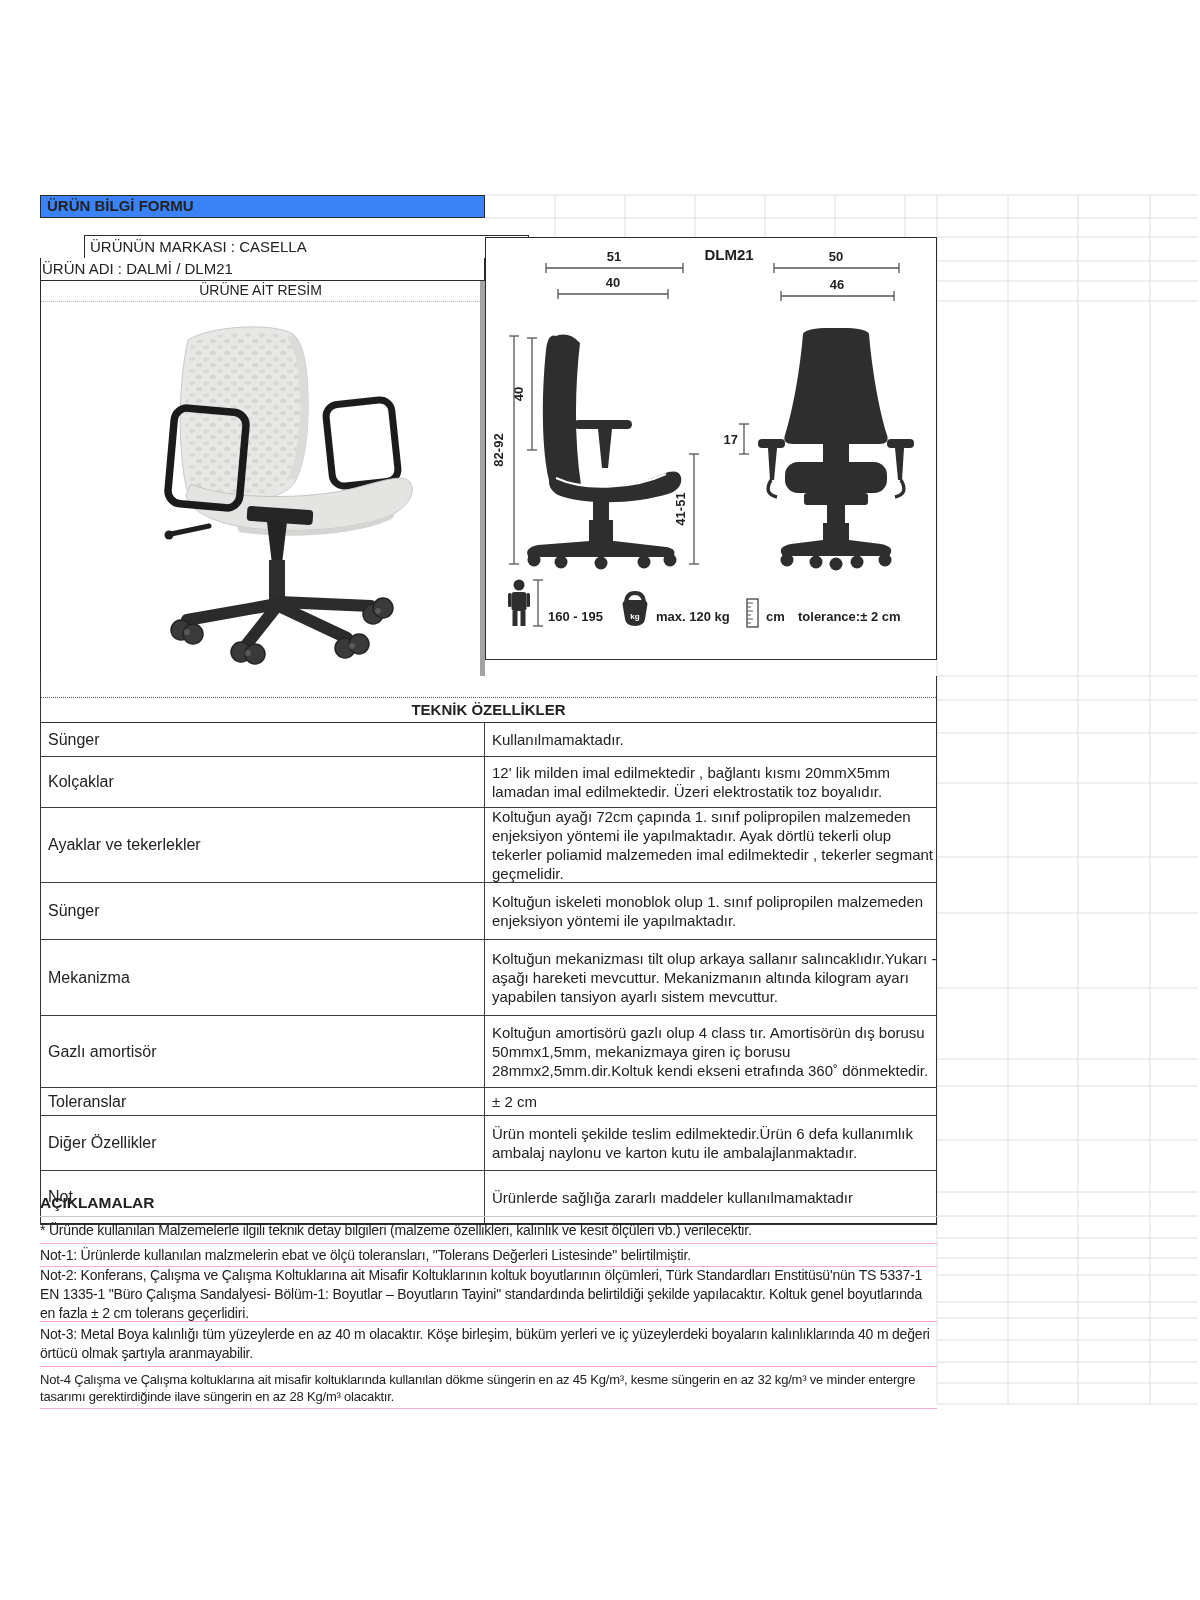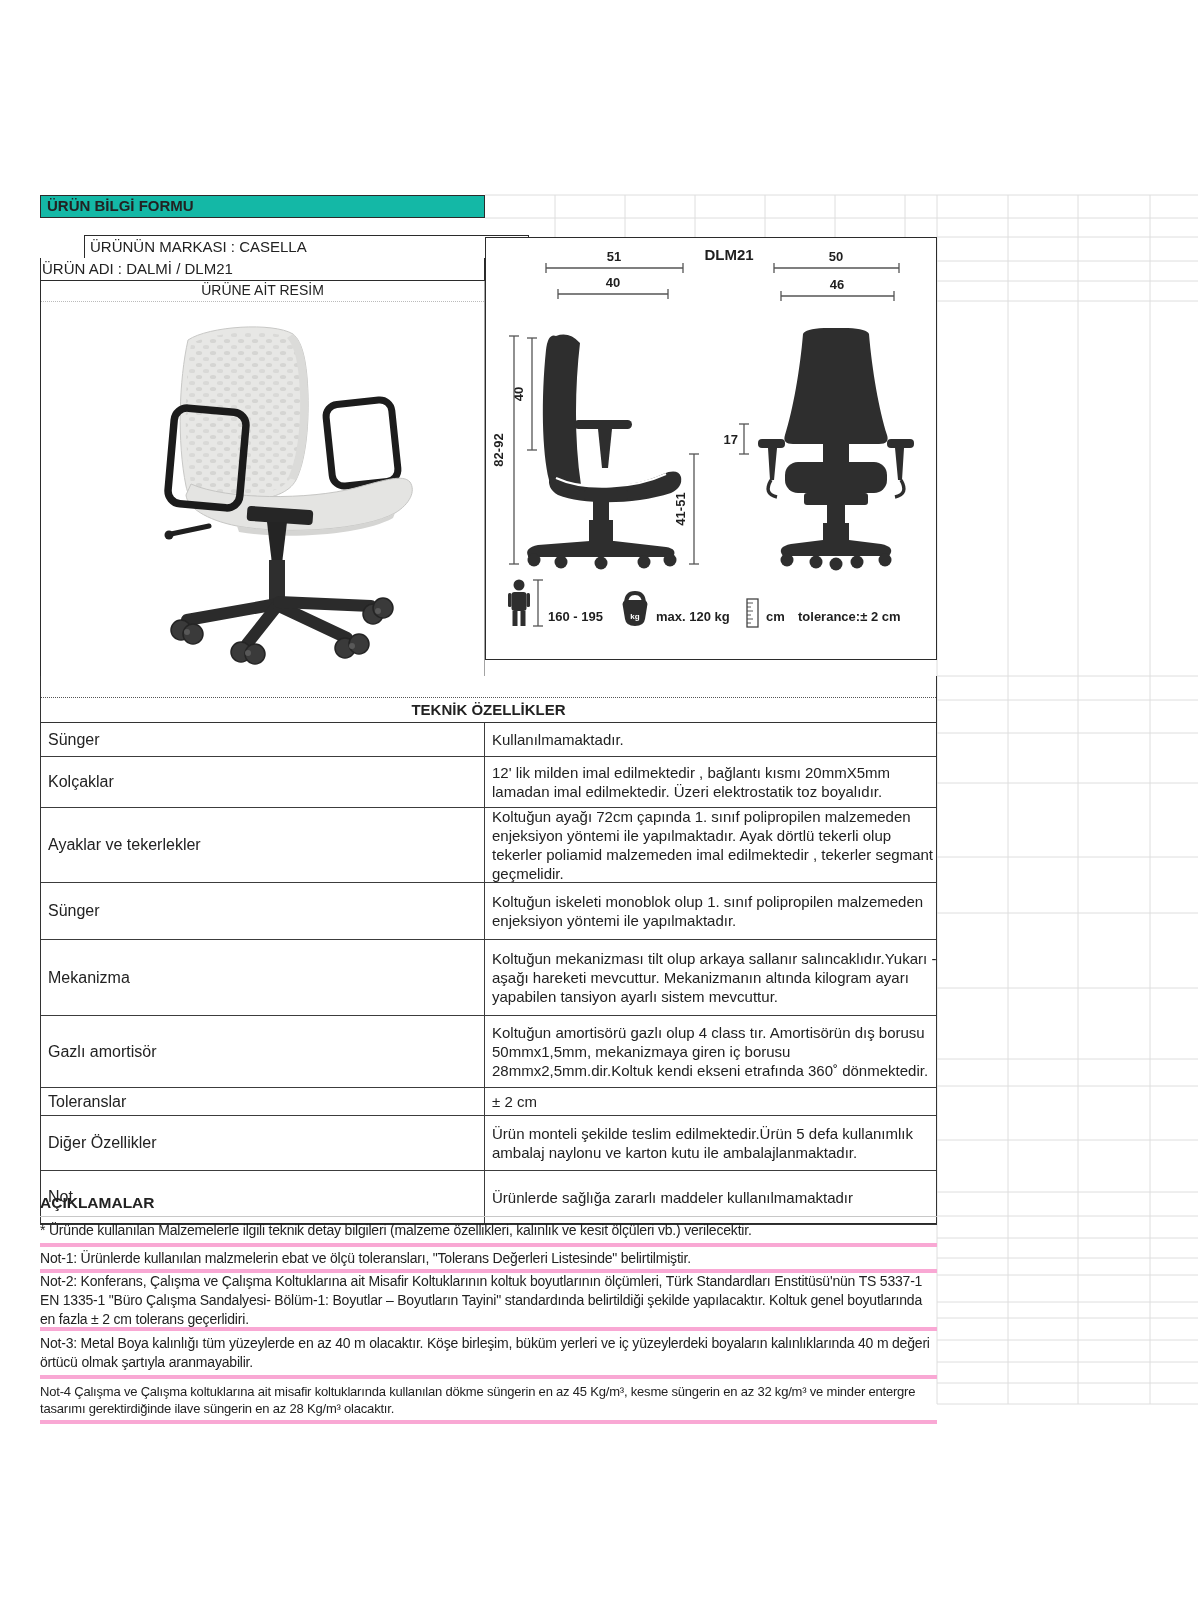--- a/index.html
+++ b/index.html
@@ -5,45 +5,45 @@
   html,body{margin:0;padding:0;background:#ffffff;}
   .sheet{
     position:relative;width:1200px;height:1600px;background:#fff;
     font-family:"Liberation Sans","DejaVu Sans",sans-serif;color:#222;overflow:hidden;
   }
   .abs{position:absolute;box-sizing:border-box;}
   
   #grid{position:absolute;left:0;top:0;pointer-events:none;}
   
   .form-title{left:40px;top:195px;width:445px;height:23px;border:1.5px solid #2b2b2b;
-    font-size:15px;font-weight:bold;line-height:20px;padding-left:6px;background:#14b8a6;}
+    font-size:15px;font-weight:bold;line-height:20px;padding-left:6px;background:#3b82f6;}
   .brand-row{left:40px;top:235px;width:445px;height:24px;border:1px solid #2b2b2b;
     font-size:15px;line-height:22px;padding-left:5px;background:#fff;margin-left:44px;}
   .name-row{left:40px;top:258px;width:445px;height:23px;border:1px solid #2b2b2b;border-top:none;
     font-size:15px;line-height:21px;padding-left:1px;background:#fff;}
   .image-cell{left:40px;top:281px;width:445px;height:395px;border-left:1px solid #2b2b2b;
-    border-right:1px solid #a3a3a3;background:#fff;}
+    border-right:5px solid #a3a3a3;background:#fff;}
   .image-cell .hdr{height:20px;text-align:center;font-size:14px;line-height:18px;border-bottom:1px dotted #bbb;}
   .diagram-box{left:485px;top:237px;width:452px;height:423px;border:1.5px solid #2b2b2b;background:#fff;}
   
   .tech{left:40px;top:676px;width:897px;background:#fff;border-left:1px solid #333;border-right:1px solid #333;border-bottom:1px solid #333;}
   .tech .thead{height:24px;border-top:1px dotted #555;border-bottom:1px solid #333;
     text-align:center;font-weight:bold;font-size:15px;line-height:23px;margin-top:21px;}
   .trow{display:flex;border-bottom:1px solid #3c3c3c;}
   .trow:last-child{border-bottom:1.5px solid #2b2b2b;}
   .tl{width:444px;border-right:1px solid #3c3c3c;display:flex;align-items:center;
     padding-left:7px;font-size:16px;flex:none;box-sizing:border-box;}
   .tv{width:452px;display:flex;align-items:center;flex:none;box-sizing:border-box;overflow:visible;}
   .tv span{display:block;width:482px;padding-left:7px;font-size:15px;line-height:19px;}
   .h33{height:33px}.h50{height:50px}.h74{height:74px}.h56{height:56px}
   .h75{height:75px}.h71{height:71px}.h27{height:27px}.h54{height:54px}.h52{height:52px}
   
   .notes{left:40px;top:1192px;width:897px;}
   .note-hdr{font-size:15.5px;font-weight:bold;height:24px;line-height:22px;border-bottom:1px solid #c8c8c8;}
-  .note{font-size:14px;letter-spacing:-0.2px;line-height:19px;border-bottom:4px solid #f9a8d4;
+  .note{font-size:14px;letter-spacing:-0.2px;line-height:19px;border-bottom:1px solid #f9a8d4;
     display:flex;align-items:center;}
   .n1{height:26px}.n2{height:22px}.n3{height:54px}.n4{height:44px}
   .n5{height:41px;font-size:13px;line-height:17px;}
   svg text{font-family:"Liberation Sans","DejaVu Sans",sans-serif;}
 </style>
 </head>
 <body>
 
 <div class="sheet">
 
@@ -305,21 +305,21 @@
     </div>
     <div class="trow h27">
       <div class="tl">Toleranslar</div>
       <div class="tv">
           <span>± 2 cm</span>
         </div>
     </div>
     <div class="trow h54">
       <div class="tl">Diğer Özellikler</div>
       <div class="tv">
-          <span>Ürün monteli şekilde teslim edilmektedir.Ürün 5 defa kullanımlık ambalaj naylonu ve karton kutu ile ambalajlanmaktadır.</span>
+          <span>Ürün monteli şekilde teslim edilmektedir.Ürün 6 defa kullanımlık ambalaj naylonu ve karton kutu ile ambalajlanmaktadır.</span>
         </div>
     </div>
     <div class="trow h52">
       <div class="tl">Not</div>
       <div class="tv">
           <span>Ürünlerde sağlığa zararlı maddeler kullanılmamaktadır</span>
         </div>
     </div>
   </div>
 

